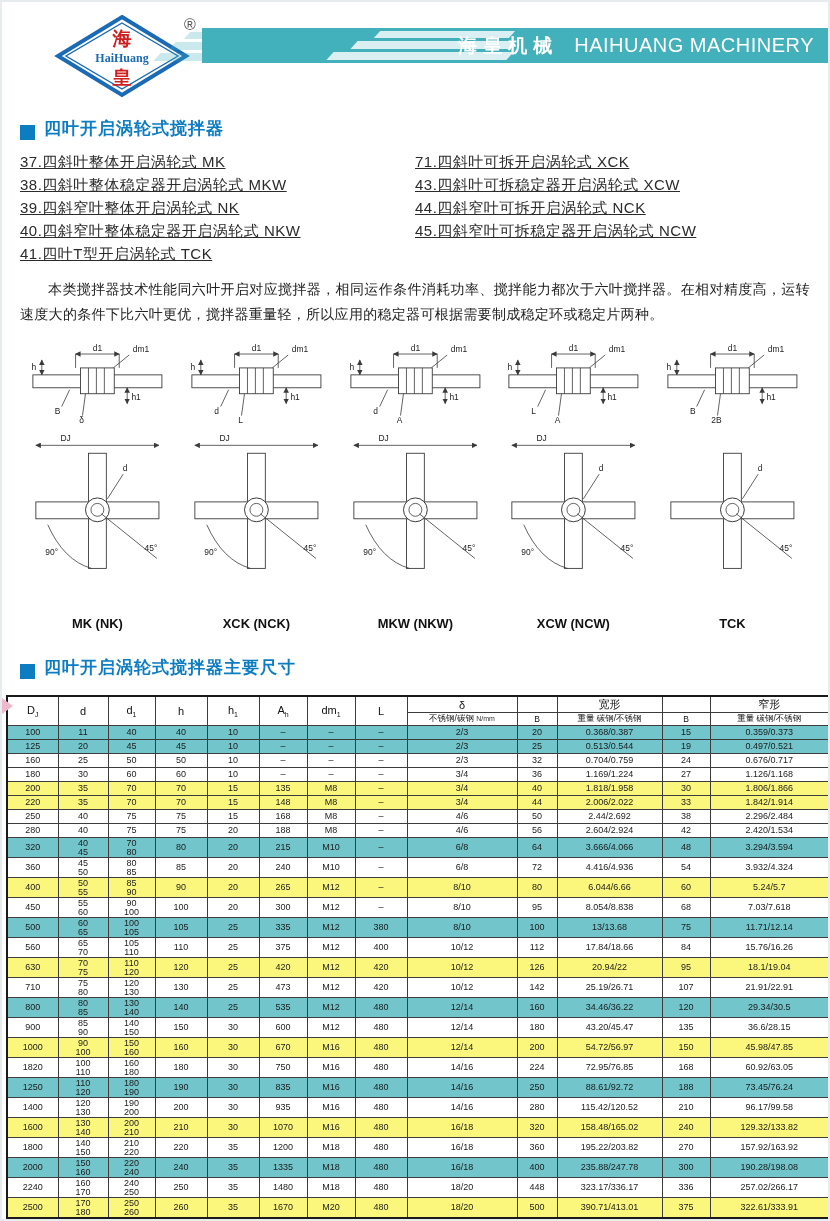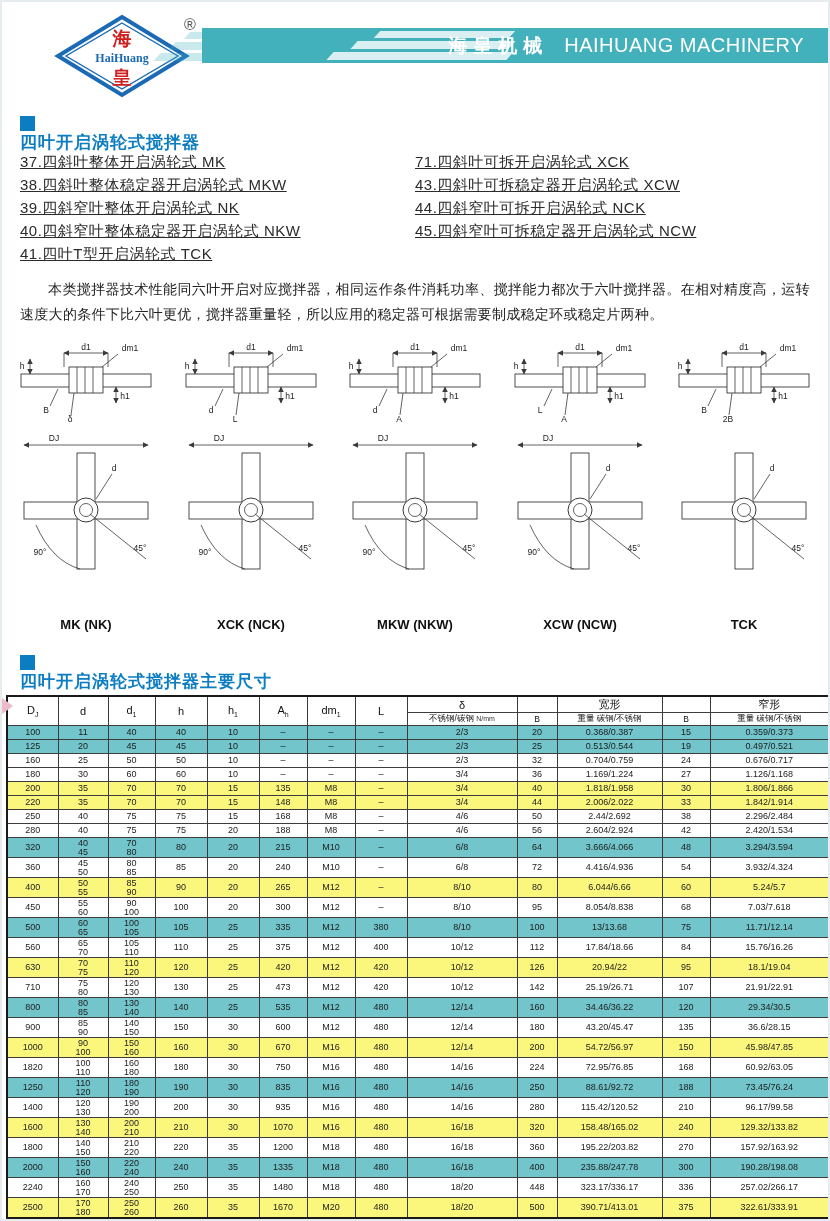--- a/index.html
+++ b/index.html
@@ -3,48 +3,48 @@
 <meta charset="utf-8">
 <style>
   html,body{margin:0;padding:0;background:#fff;}
   body{font-family:"Liberation Sans","DejaVu Sans",sans-serif;}
   .page{position:relative;width:830px;height:1221px;background:#fff;border:2px solid #e7ecee;box-sizing:border-box;overflow:hidden;}
 
   
   .header{position:relative;height:100px;}
   .logo{position:absolute;left:50px;top:12px;}
   .banner{position:absolute;left:200px;right:0;top:26px;height:35px;background:var(--banner_teal);
-          display:flex;align-items:center;justify-content:flex-end;padding-right:24px;gap:16px;}
+          display:flex;align-items:center;justify-content:flex-end;padding-right:14px;gap:16px;}
   .banner-zh{color:#fff;font-size:19px;font-weight:bold;letter-spacing:6px;}
   .banner-en{color:#fff;font-size:20px;letter-spacing:.5px;}
   .stripe{position:absolute;background:rgba(255,255,255,.8);transform:skewX(-42deg);}
   .st1{left:175px;top:3px;width:135px;height:7px;}
   .st2{left:152px;top:13px;width:158px;height:8px;}
   .st3{left:128px;top:24px;width:180px;height:8px;}
   .pale{position:absolute;background:rgba(66,177,187,.28);transform:skewX(-42deg);}
   .pa1{left:185px;top:30px;width:120px;height:7px;}
   .pa2{left:170px;top:40px;width:130px;height:8px;}
   .pa3{left:155px;top:51px;width:140px;height:8px;}
 
   
-  .sec-title{display:flex;align-items:flex-start;margin:14px 0 0 18px;height:24px;color:var(--title_blue);
-             font-size:17px;font-weight:bold;letter-spacing:1px;flex-direction:column;}
+  .sec-title{display:flex;align-items:flex-end;margin:14px 0 0 18px;height:24px;color:var(--title_blue);
+             font-size:17px;font-weight:bold;letter-spacing:1px;}
   .sq{width:15px;height:15px;background:var(--title_blue);margin-right:9px;flex:0 0 auto;}
 
   
   .products{display:flex;margin:10px 0 0 18px;}
   .pcol{width:395px;}
   .product{font-size:15px;color:#2b2b2b;line-height:23px;letter-spacing:.5px;text-decoration:underline;}
 
   
   .intro{margin:12px 18px 4px 18px;font-size:14px;line-height:25px;color:#222;text-indent:2em;
          letter-spacing:.3px;text-align:justify;}
 
   
-  .diagrams{display:flex;justify-content:space-between;padding:0 4px;margin-top:14px;height:300px;}
+  .diagrams{display:flex;justify-content:space-between;padding:0 16px;margin-top:14px;height:300px;}
 
   
   .dim-table{width:822px;margin:16px 4px 0 4px;border-collapse:collapse;table-layout:fixed;border:2px solid #1a1a1a;}
   .dim-table th,.dim-table td{border:1px solid #3c3c3c;text-align:center;padding:0;overflow:hidden;}
   .dim-table thead th{font-weight:normal;background:#fff;}
   .hrow1 th{height:13px;font-size:11px;color:#111;}
   .hrow2 th{height:12px;font-size:8.5px;color:#111;}
   .hrow1 sub{font-size:7px;}
   .unit{font-size:7px;color:#333;}
   .dim-table td{height:13px;font-size:9px;color:#1c1c1c;line-height:1.05;white-space:pre-line;}

